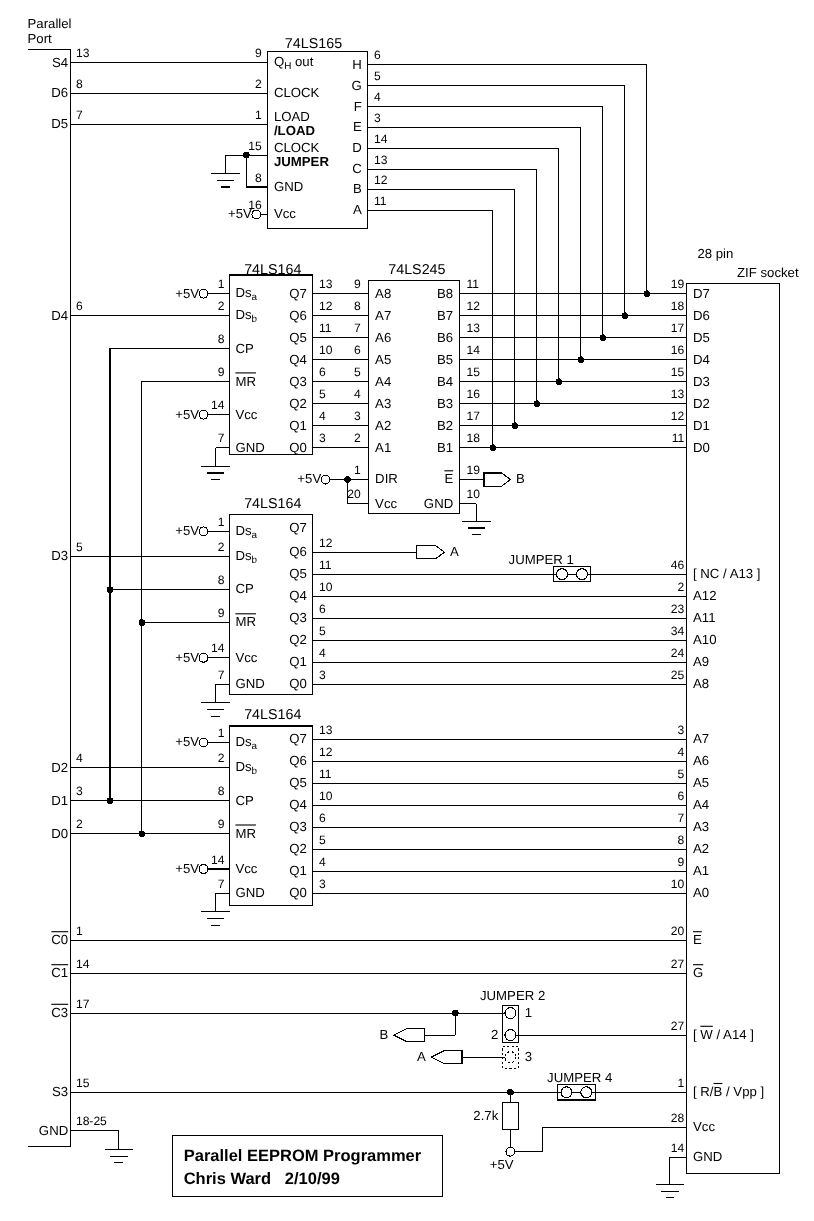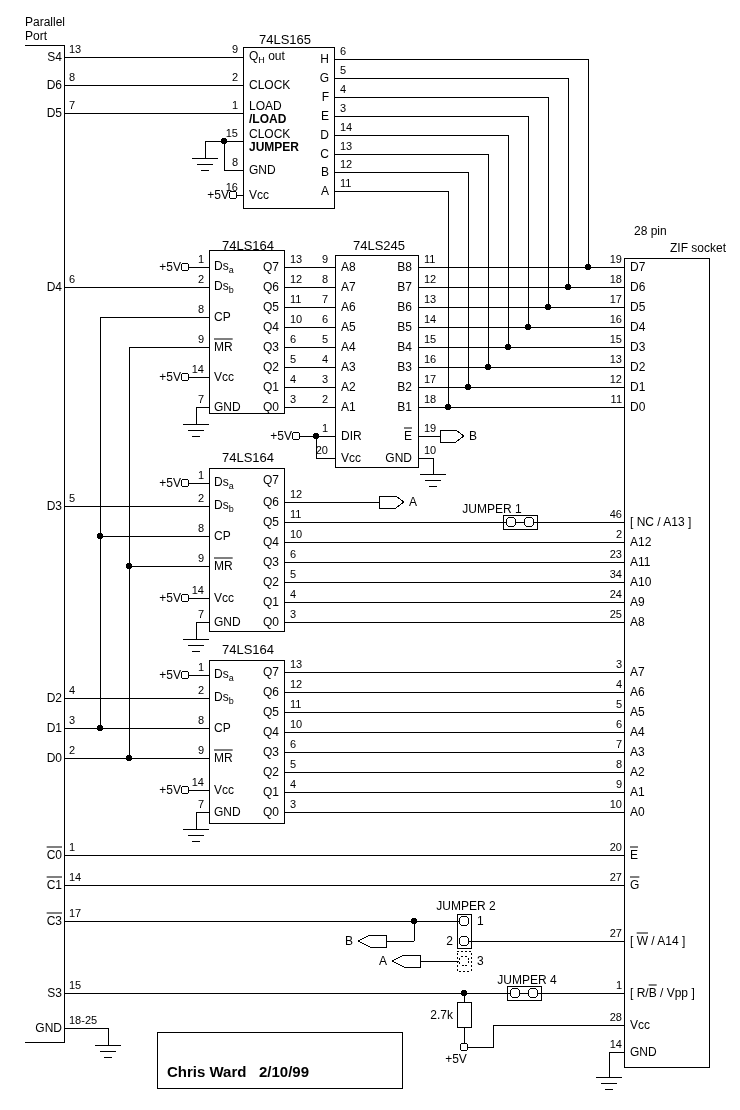--- a/index.html
+++ b/index.html
@@ -695,16 +695,17 @@
   <span class="t tc" style="left:527px;top:980px">JUMPER 4</span>
   <span class="t tv" style="left:477px;top:921px">1</span>
   <span class="t tr" style="left:453px;top:941px">2</span>
   <span class="t tv" style="left:477px;top:961px">3</span>
 
   <span class="t tv" style="left:469px;top:436px">B</span>
   <span class="t tv" style="left:409px;top:502px">A</span>
   <span class="t tr" style="left:353px;top:941px">B</span>
   <span class="t tr" style="left:387px;top:961px">A</span>
 
+  <span class="t tb" style="left:167px;top:1041px">Parallel EEPROM Programmer</span>
   <span class="t tb" style="left:167px;top:1062px">Chris Ward   2/10/99</span>
 </div>
 
 </div>
 
 </body></html>

